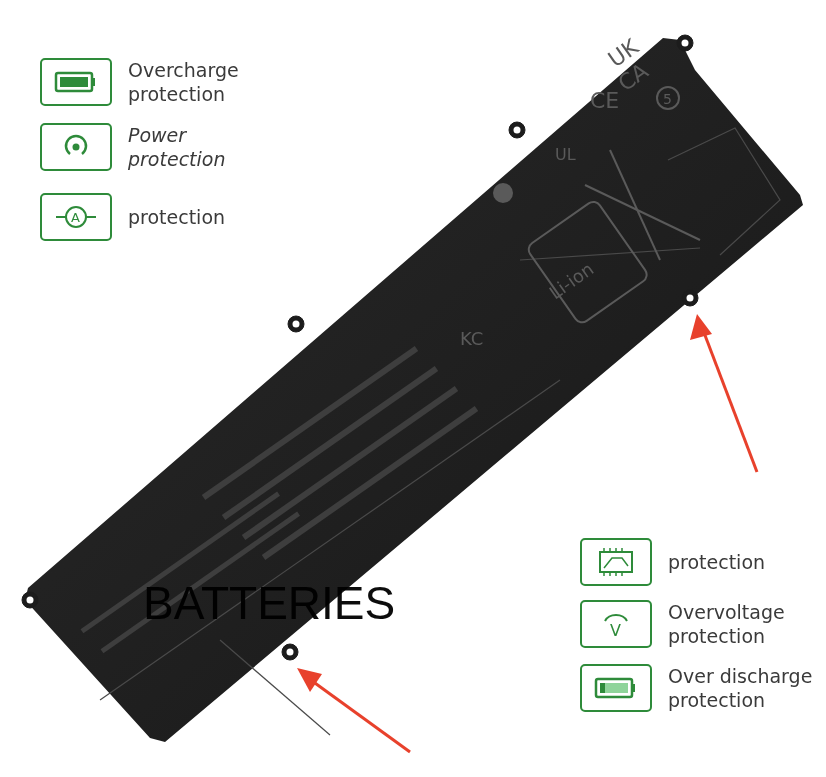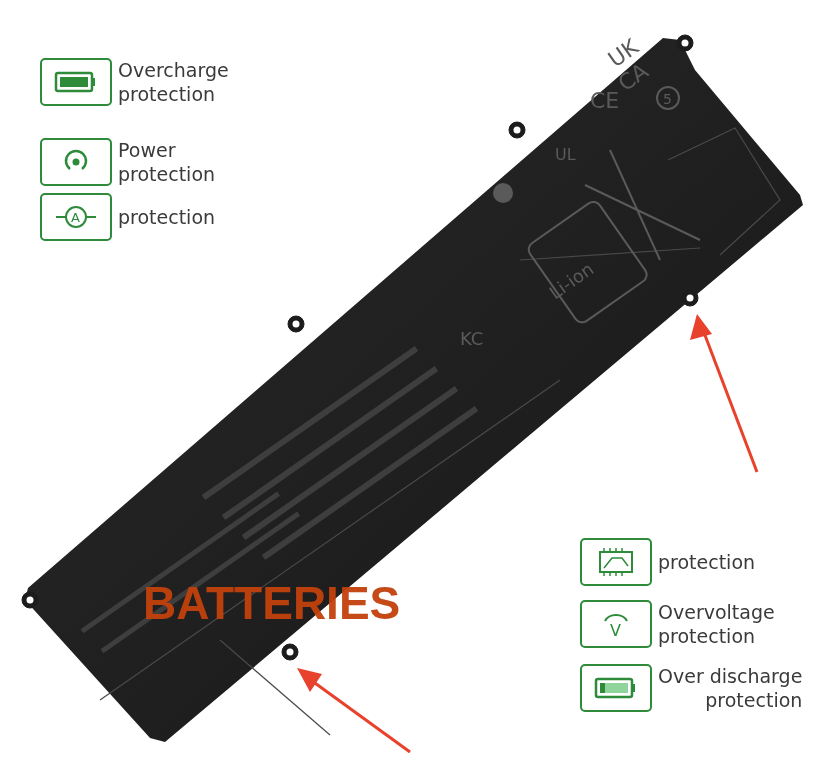--- a/index.html
+++ b/index.html
@@ -1,21 +1,21 @@
 <!DOCTYPE html>
 <html><head>
 <meta charset="utf-8">
 <style>
   html, body { margin:0; padding:0; }
   body { width:826px; height:777px; background:#ffffff; position:relative; overflow:hidden; font-family:"DejaVu Sans", sans-serif; }
   .battery-svg { position:absolute; left:0; top:0; width:826px; height:777px; }
   .feature { position:absolute; display:flex; align-items:center; }
   .feature .icon-box { width:72px; height:48px; border:2px solid #2e8b3a; border-radius:5px; box-sizing:border-box; display:flex; align-items:center; justify-content:center; background:#fff; }
-  .feature .label { margin-left:6px; font-size:19px; line-height:24px; color:#3a3a3a; }
-  .watermark { position:absolute; left:143px; top:578px; font-family:"Liberation Sans", sans-serif; font-size:46px; color:#c2410c; letter-spacing:0px; line-height:50px; opacity:0.95;font-weight:bold; }
+  .feature .label { margin-left:16px; font-size:19px; line-height:24px; color:#3a3a3a; }
+  .watermark { position:absolute; left:143px; top:578px; font-family:"Liberation Sans", sans-serif; font-size:46px; color:#000000; letter-spacing:0px; line-height:50px; opacity:0.95; }
 </style>
 </head>
 <body>
 
 <svg class="battery-svg" viewBox="0 0 826 777">
   <defs>
     <linearGradient id="bg" x1="0" y1="0" x2="1" y2="1">
       <stop offset="0" stop-color="#2a2a2a"></stop>
       <stop offset="1" stop-color="#161616"></stop>
     </linearGradient>
@@ -85,21 +85,21 @@
         <rect x="2" y="3" width="36" height="18" rx="2" fill="none" stroke="#2e8b3a" stroke-width="2.5"></rect>
         <rect x="38" y="8" width="3" height="8" fill="#2e8b3a"></rect>
         <rect x="6" y="7" width="28" height="10" fill="#2e8b3a"></rect>
       </svg>
   </div>
   <div class="label">
       <div>Overcharge</div>
       <div>protection</div>
     </div>
 </div>
-<div class="feature" style="left:40px;top:138px;">
+<div class="feature" style="left:40px;top:123px;font-style:italic;">
   <div class="icon-box">
     <svg width="30" height="30">
         <path d="M9,22 A10,10 0 1,1 21,22" fill="none" stroke="#2e8b3a" stroke-width="2.5"></path>
         <circle cx="15" cy="15" r="3.5" fill="#2e8b3a"></circle>
       </svg>
   </div>
   <div class="label">
       <div>Power</div>
       <div>protection</div>
     </div>
@@ -143,21 +143,21 @@
     <svg width="30" height="30">
         <path d="M4,12 A12,10 0 0,1 26,12" fill="none" stroke="#2e8b3a" stroke-width="2"></path>
         <text x="9" y="27" font-size="16" fill="#2e8b3a" font-family="DejaVu Sans, sans-serif">V</text>
       </svg>
   </div>
   <div class="label">
       <div>Overvoltage</div>
       <div>protection</div>
     </div>
 </div>
-<div class="feature" style="left:580px;top:664px;text-align:right;">
+<div class="feature" style="left:580px;top:664px;">
   <div class="icon-box">
     <svg width="44" height="24">
         <rect x="2" y="3" width="36" height="18" rx="2" fill="none" stroke="#2e8b3a" stroke-width="2.5"></rect>
         <rect x="38" y="8" width="3" height="8" fill="#2e8b3a"></rect>
         <rect x="6" y="7" width="28" height="10" fill="#8fd49a"></rect>
         <rect x="6" y="7" width="5" height="10" fill="#2e8b3a"></rect>
       </svg>
   </div>
   <div class="label">
       <div>Over discharge</div>

